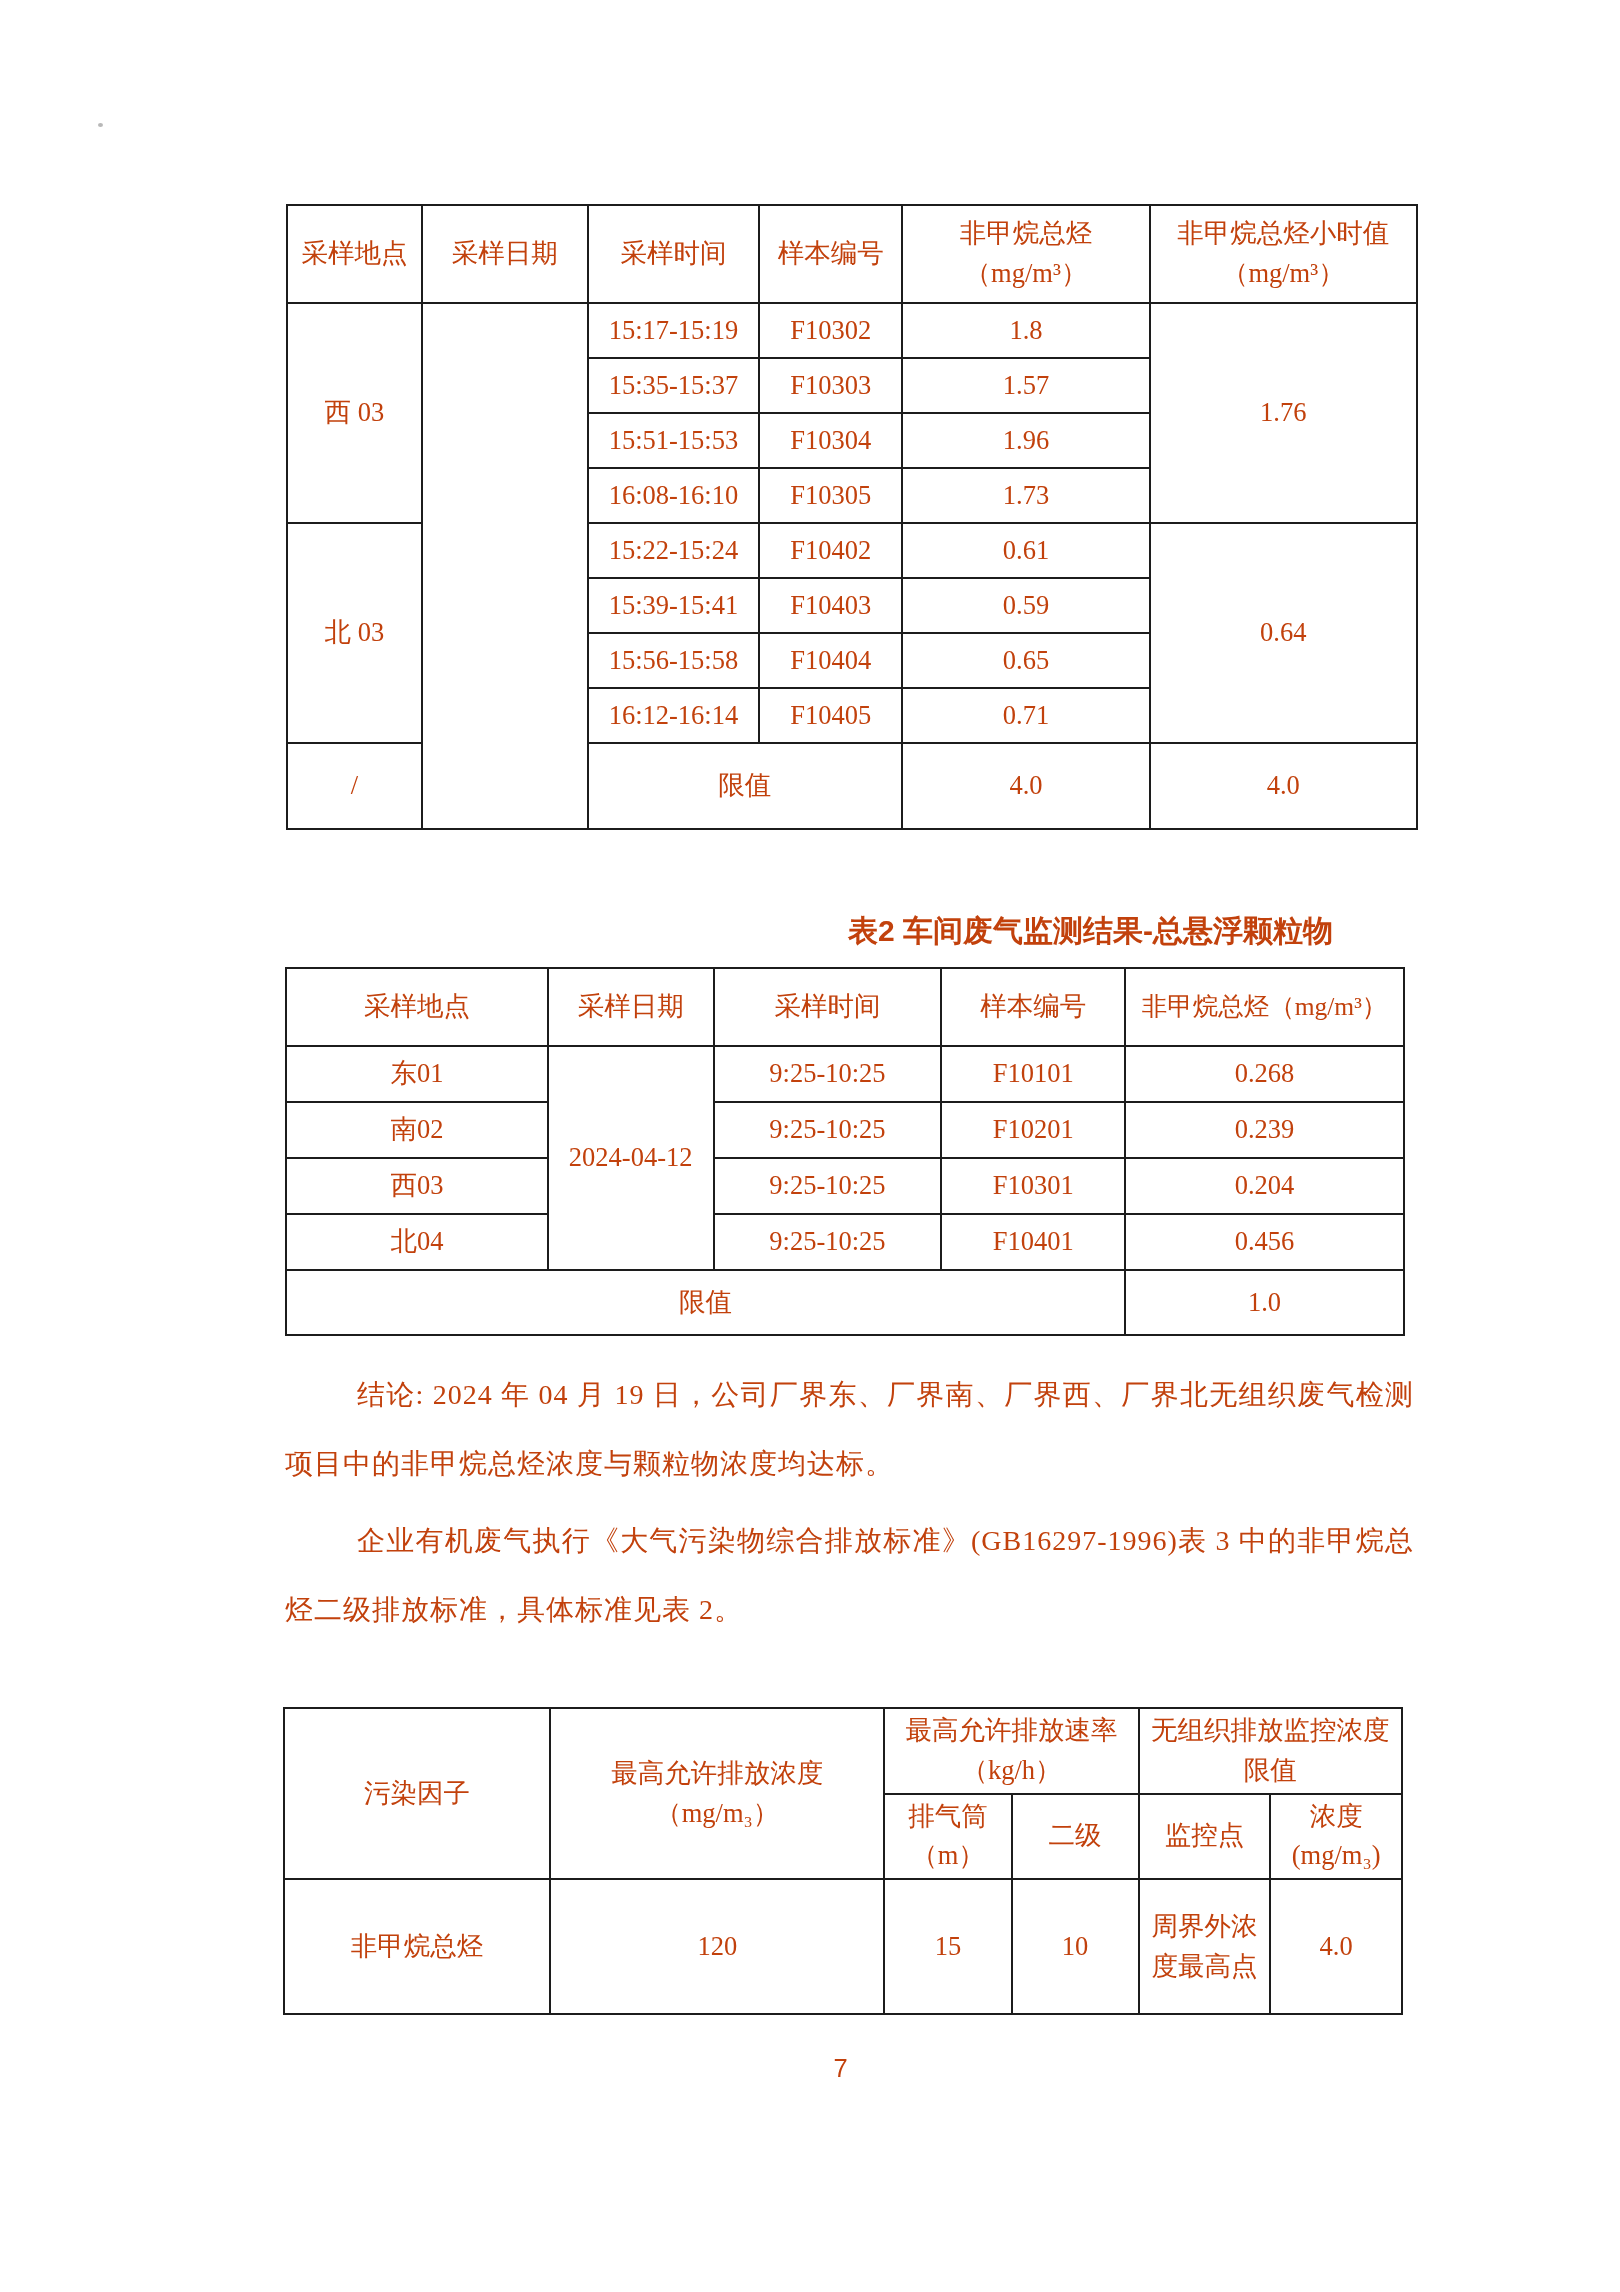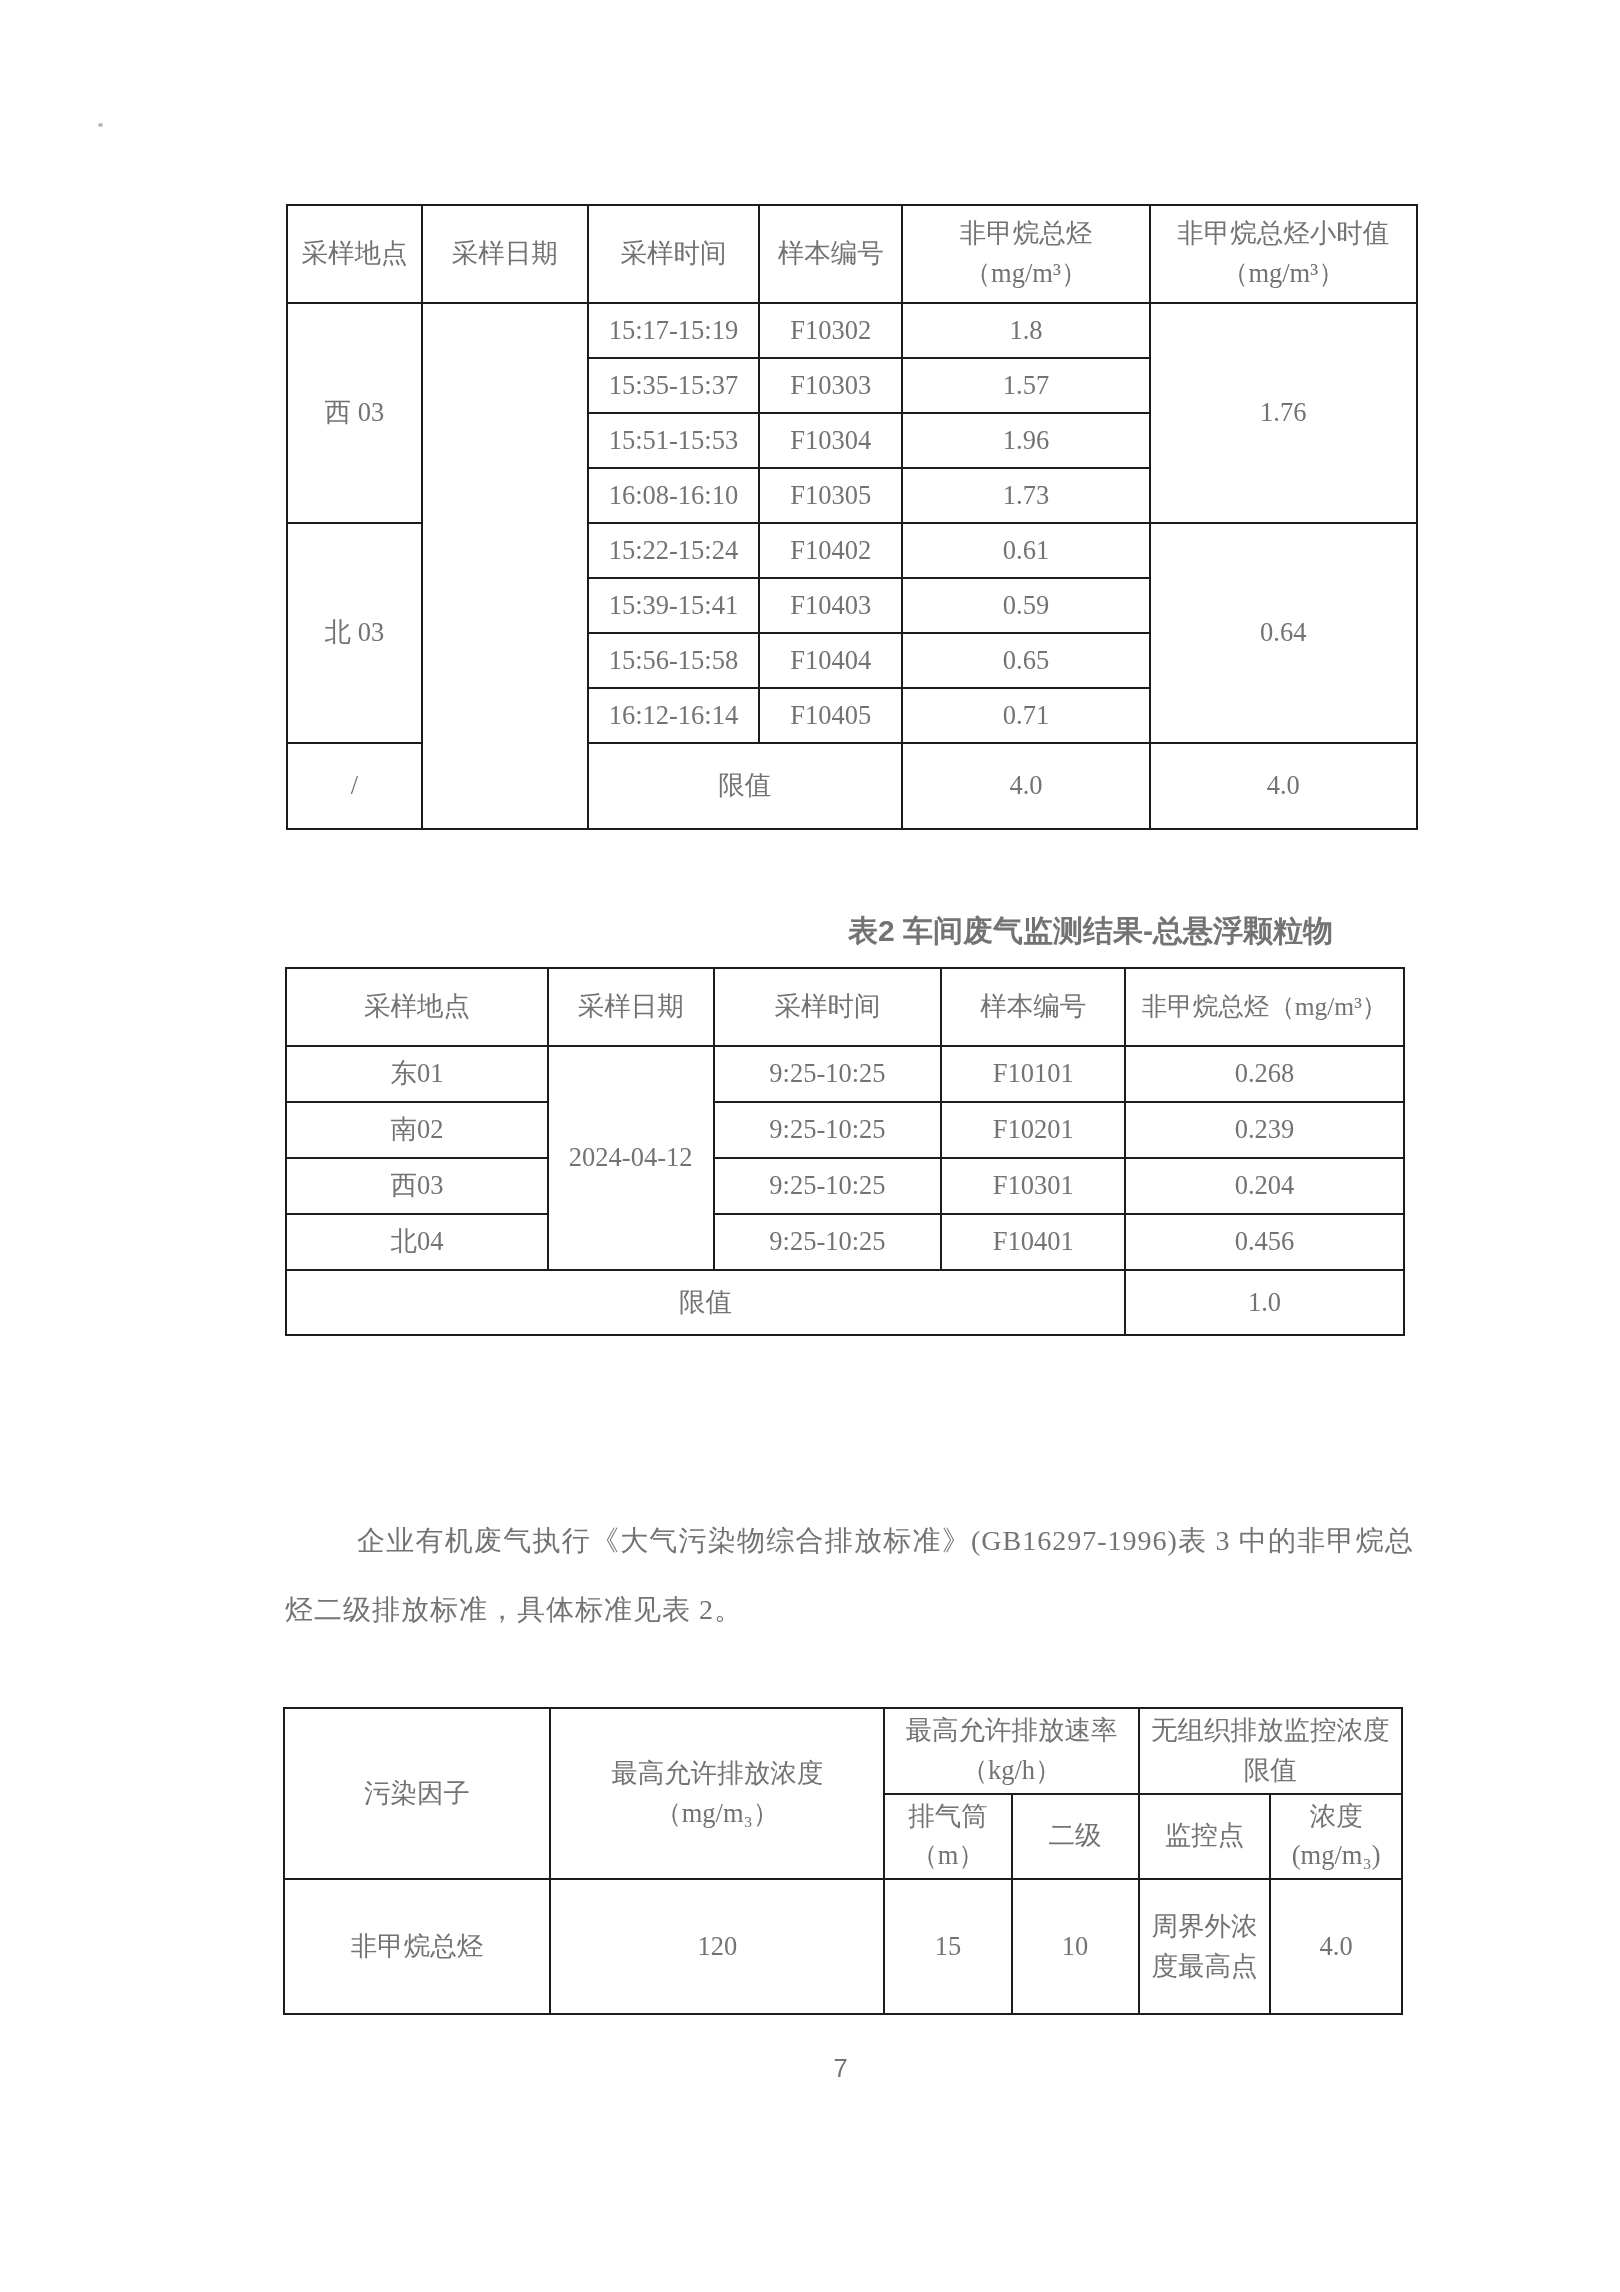--- a/index.html
+++ b/index.html
@@ -1,20 +1,20 @@
 <!DOCTYPE html>
 <html><head>
 <meta charset="utf-8">
 <style>
   html,body{margin:0;padding:0;background:#ffffff;}
   .page{
     position:relative;
     width:1620px;height:2293px;
     background:#ffffff;
-    color:#737373;
+    color:#c2410c;
     font-family:"Liberation Serif","DejaVu Serif",serif;
     overflow:hidden;
   }
   .speck{position:absolute;left:98px;top:123px;width:4.9px;height:3.9px;background:#9a9a9a;border-radius:50%;opacity:.7;}
   table{border-collapse:collapse;table-layout:fixed;position:absolute;}
   td{
     border:2.5px solid #1c1c1c;
     text-align:center;vertical-align:middle;
     font-size:26.5px;line-height:1.5;
     padding:2px 5.9px;
@@ -170,20 +170,21 @@
       <td>F10401</td>
       <td>0.456</td>
     </tr>
     <tr class="limit2">
       <td colspan="4">限值</td>
       <td>1.0</td>
     </tr>
   </tbody>
     </table>
 
+  <div class="para p1">结论: 2024 年 04 月 19 日，公司厂界东、厂界南、厂界西、厂界北无组织废气检测项目中的非甲烷总烃浓度与颗粒物浓度均达标。</div>
   <div class="para p2">企业有机废气执行《大气污染物综合排放标准》(GB16297-1996)表 3 中的非甲烷总烃二级排放标准，具体标准见表 2。</div>
 
 
   <table class="t3">
     <tbody>
         <tr class="hrow3">
       <td class="c0" rowspan="2">污染因子</td>
       <td class="c1" rowspan="2">最高允许排放浓度（mg/m₃）</td>
       <td class="c2" colspan="2">最高允许排放速率（kg/h）</td>
       <td class="c4" colspan="2">无组织排放监控浓度限值</td>

